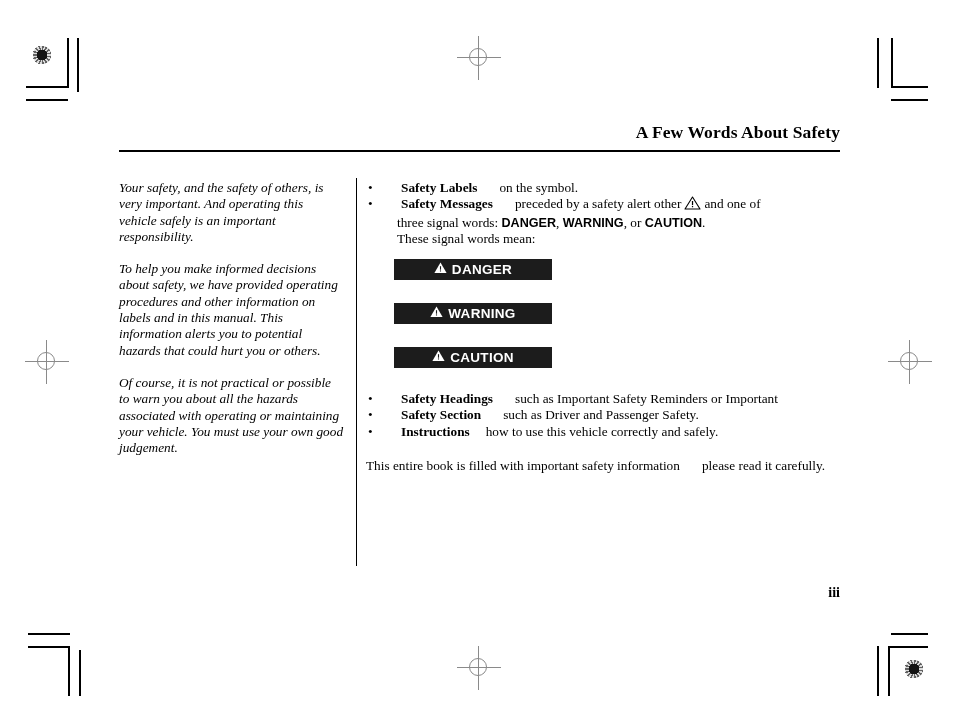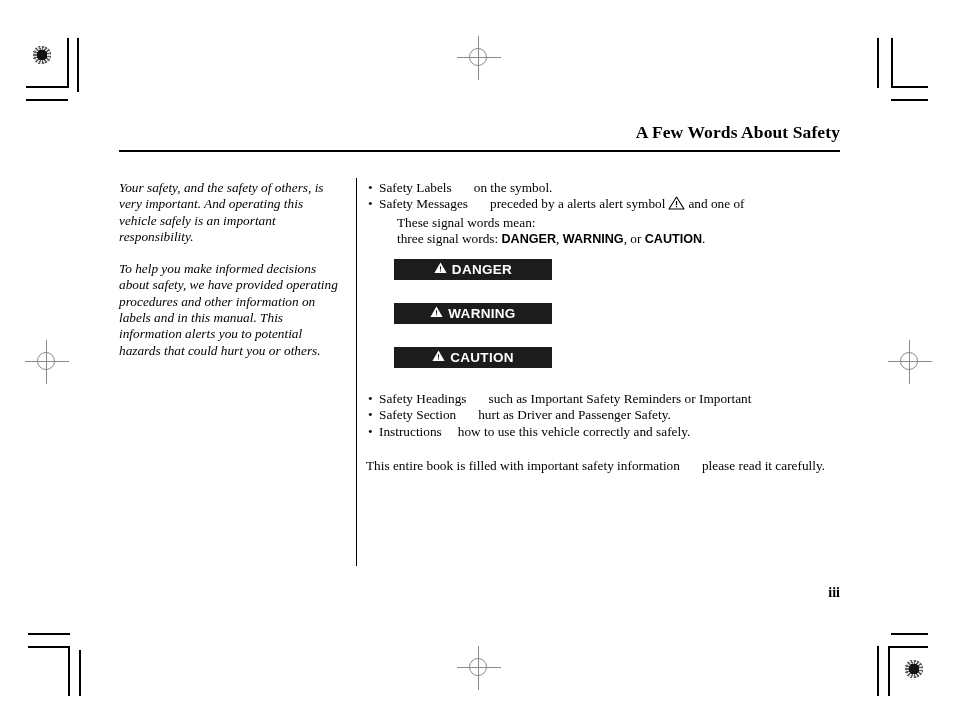--- a/index.html
+++ b/index.html
@@ -108,21 +108,22 @@
   .bullet-list li {
     position: relative;
     padding-left: 13px;
     margin: 0;
   }
   .bullet-list li .dot {
     position: absolute;
     left: 2px; top: 0;
   }
   .bullet-list li .runin {
-    font-weight: normal;
+    font-weight: bold;
+    margin-left: 22px;
   }
   .gap-dash { display: inline-block; width: 22px; }
   .gap-dash-sm { display: inline-block; width: 16px; }
   .indent-line { display: block; padding-left: 18px; }
 
   .alert-tri {
     display: inline-block;
     vertical-align: -2px;
     margin: 0 3px;
   }
@@ -222,48 +223,49 @@
 <div class="page">
 
   <div class="header-title">A Few Words About Safety</div>
   <div class="header-rule"></div>
 
   <div class="col-divider"></div>
 
   <div class="col-left">
     <p>Your safety, and the safety of others, is very important. And operating this vehicle safely is an important responsibility.</p>
     <p>To help you make informed decisions about safety, we have provided operating procedures and other information on labels and in this manual. This information alerts you to potential hazards that could hurt you or others.</p>
+    <p>Of course, it is not practical or possible to warn you about all the hazards associated with operating or maintaining your vehicle. You must use your own good judgement.</p>
   </div>
 
   <div class="col-right">
 
 
     <ul class="bullet-list">
 
       <li>
         <span class="dot">•</span>
         <span class="runin">Safety Labels</span><span class="gap-dash"></span><span>on the symbol.</span>
       </li>
 
       <li>
         <span class="dot">•</span>
-        <span class="runin">Safety Messages</span><span class="gap-dash"></span><span>preceded by a alerts alert symbol</span><span class="alert-tri">
+        <span class="runin">Safety Messages</span><span class="gap-dash"></span><span>preceded by a safety alert other</span><span class="alert-tri">
           <svg width="17" height="14" viewBox="0 0 17 14" aria-hidden="true">
             <path d="M8.5 1 L16 13 L1 13 Z" fill="none" stroke="#000" stroke-width="1.1" stroke-linejoin="round"></path>
             <rect x="7.9" y="5" width="1.25" height="4.1" fill="#000"></rect>
             <rect x="7.9" y="10" width="1.25" height="1.25" fill="#000"></rect>
           </svg>
         </span><span>and one of</span>
 
-        <span class="indent-line">These signal words mean:</span>
         <span class="indent-line"><span>three signal words:</span>
           <span class="signal-word">DANGER</span><span>,</span>
           <span class="signal-word">WARNING</span><span>, or</span>
           <span class="signal-word">CAUTION</span><span>.</span>
         </span>
+        <span class="indent-line">These signal words mean:</span>
       </li>
     </ul>
 
     <div class="signal-stack">
 
       <div class="signal-box">
         <span class="tri-solid">
           <svg width="13" height="12" viewBox="0 0 13 12" aria-hidden="true">
             <path d="M6.5 0.6 L12.6 11 L0.4 11 Z" fill="#ffffff"></path>
             <rect x="5.95" y="4.2" width="1.1" height="3.5" fill="#1c1c1c"></rect>
@@ -298,21 +300,21 @@
 
     <ul class="bullet-list list-lower">
 
       <li>
         <span class="dot">•</span>
         <span class="runin">Safety Headings</span><span class="gap-dash"></span><span>such as Important Safety Reminders or Important</span>
       </li>
 
       <li>
         <span class="dot">•</span>
-        <span class="runin">Safety Section</span><span class="gap-dash"></span><span>hurt as Driver and Passenger Safety.</span>
+        <span class="runin">Safety Section</span><span class="gap-dash"></span><span>such as Driver and Passenger Safety.</span>
       </li>
 
       <li>
         <span class="dot">•</span>
         <span class="runin">Instructions</span><span class="gap-dash-sm"></span><span>how to use this vehicle correctly and safely.</span>
       </li>
     </ul>
 
     <p class="closing"><span>This entire book is filled with important safety information</span><span class="gap-dash"></span><span>please read it carefully.</span></p>
 

